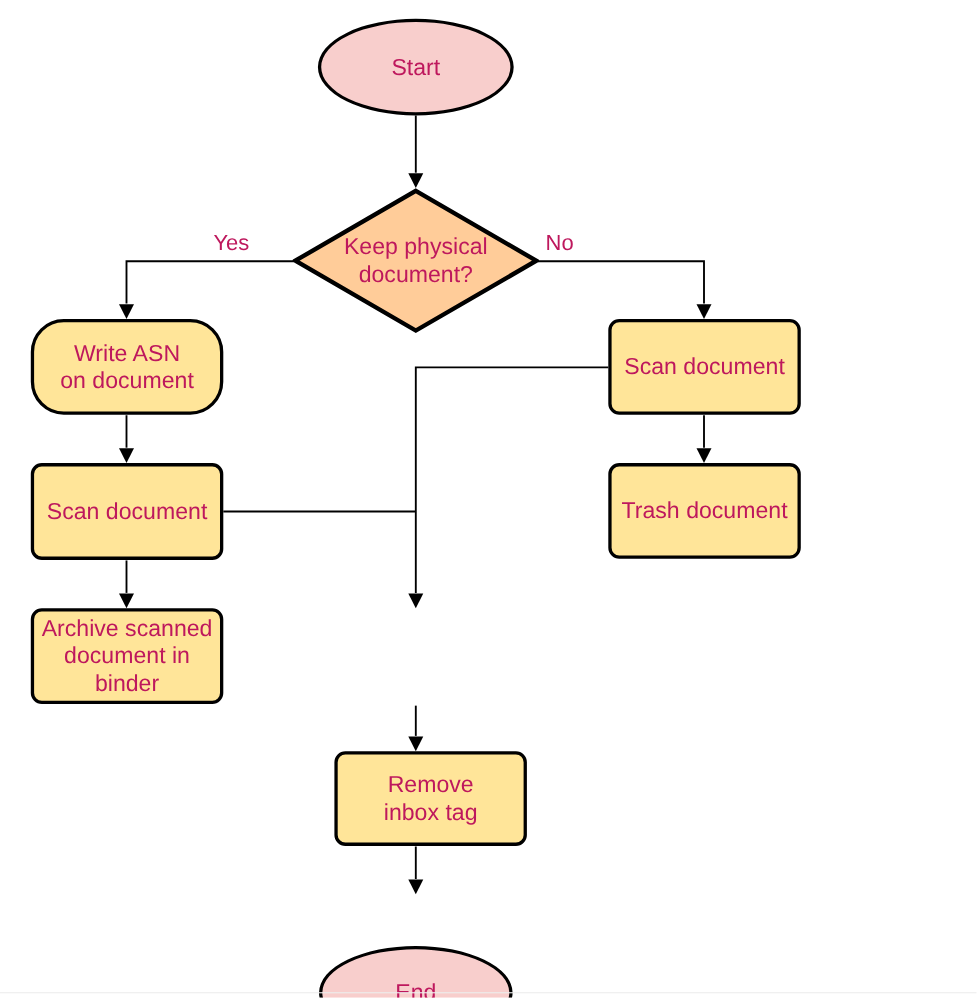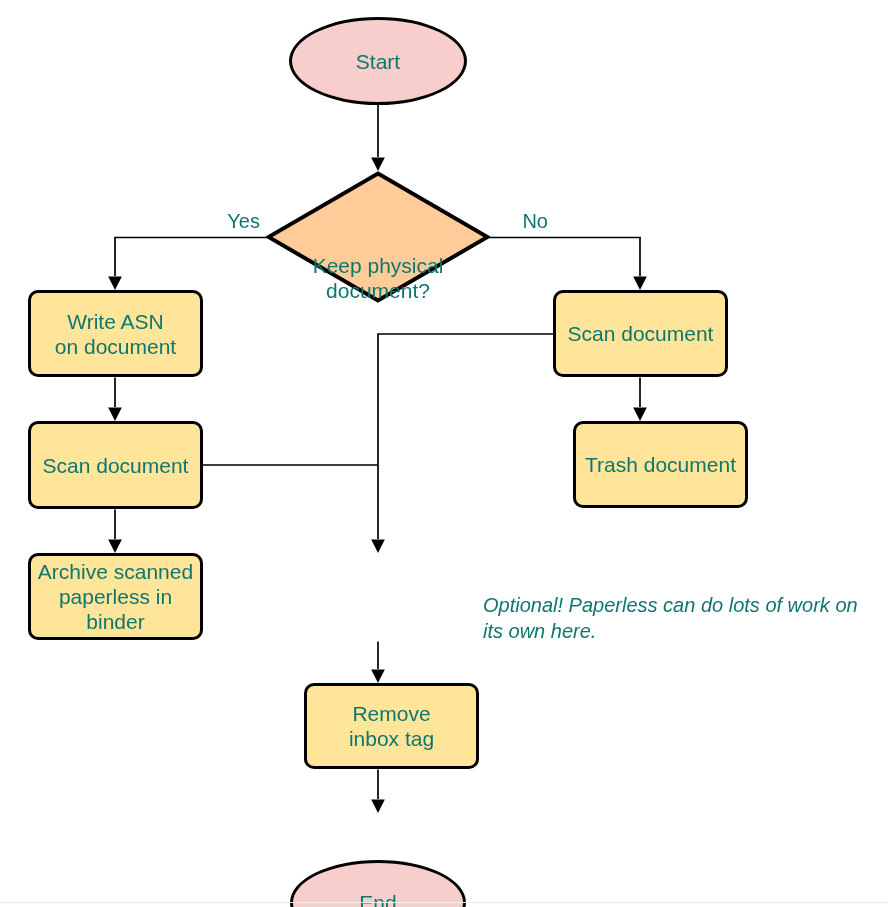--- a/index.html
+++ b/index.html
@@ -3,21 +3,21 @@
 <meta charset="utf-8">
 <style>
   * { margin: 0; padding: 0; box-sizing: border-box; }
   html, body { background: #ffffff; }
   .canvas {
     position: relative;
     width: 888px;
     height: 907px;
     background: #ffffff;
     font-family: "Liberation Sans", sans-serif;
-    color: #0f766e;
+    color: #be185d;
     overflow: hidden;
   }
   .edges {
     position: absolute;
     left: 0; top: 0;
     width: 888px; height: 907px;
     pointer-events: none;
   }
   .node {
     position: absolute;
@@ -46,21 +46,21 @@
     width: 100%; height: 100%;
   }
   .diamond .nodelabel {
     position: relative;
     z-index: 1;
   }
   .edge-label {
     position: absolute;
     font-size: 20px;
     line-height: 22px;
-    text-align: right;
+    text-align: left;
     background: #ffffff;
   }
   .note {
     position: absolute;
     left: 483px; top: 592px;
     width: 402px;
     font-size: 20px;
     font-style: italic;
     line-height: 26px;
     white-space: pre-line;
@@ -100,62 +100,60 @@
       <path d="M378 553 L371.2 539.5 L384.8 539.5 Z"></path>
       <path d="M378 683 L371.2 669.5 L384.8 669.5 Z"></path>
       <path d="M378 813 L371.2 799.5 L384.8 799.5 Z"></path>
     </g>
   </svg>
 
   <div class="node terminal" style="left:289px; top:17px; width:178px; height:88px;">
     <span class="nodelabel">Start</span>
   </div>
 
-  <div class="node diamond" style="left:266px; top:171px; width:224px; height:132px;align-items:flex-end;">
+  <div class="node diamond" style="left:266px; top:171px; width:224px; height:132px;">
     <svg viewBox="0 0 224 132" aria-hidden="true">
       <polygon points="112,2.5 221.5,66 112,129.5 2.5,66" fill="#ffcc99" stroke="#000000" stroke-width="4"></polygon>
     </svg>
     <span class="nodelabel">Keep physical
 document?</span>
   </div>
 
-  <div class="node process" style="left:28px; top:290px; width:175px; height:87px;">
+  <div class="node process" style="left:28px; top:290px; width:175px; height:87px;border-radius:30px;">
     <span class="nodelabel">Write ASN
 on document</span>
   </div>
 
   <div class="node process" style="left:28px; top:421px; width:175px; height:88px;">
     <span class="nodelabel">Scan document</span>
   </div>
 
   <div class="node process" style="left:28px; top:553px; width:175px; height:87px;">
     <span class="nodelabel">Archive scanned
-paperless in
+document in
 binder</span>
   </div>
 
   <div class="node process" style="left:553px; top:290px; width:175px; height:87px;">
     <span class="nodelabel">Scan document</span>
   </div>
 
-  <div class="node process" style="left:553px; top:421px; width:175px; height:87px;margin-left:20px;">
+  <div class="node process" style="left:553px; top:421px; width:175px; height:87px;">
     <span class="nodelabel">Trash document</span>
   </div>
 
 
   <div class="node process" style="left:304px; top:683px; width:175px; height:86px;">
     <span class="nodelabel">Remove
 inbox tag</span>
   </div>
 
   <div class="node terminal" style="left:290px; top:860px; width:176px; height:85px;">
     <span class="nodelabel">End</span>
   </div>
 
   <div class="edge-label" style="left:194px; top:210px; width:66px;">Yes</div>
   <div class="edge-label" style="left:496px; top:210px; width:52px;">No</div>
 
-  <div class="note">Optional! Paperless can do lots of work on
-its own here.</div>
 
   <div class="bottom-hairline"></div>
 
 </div>
 
 </body></html>

